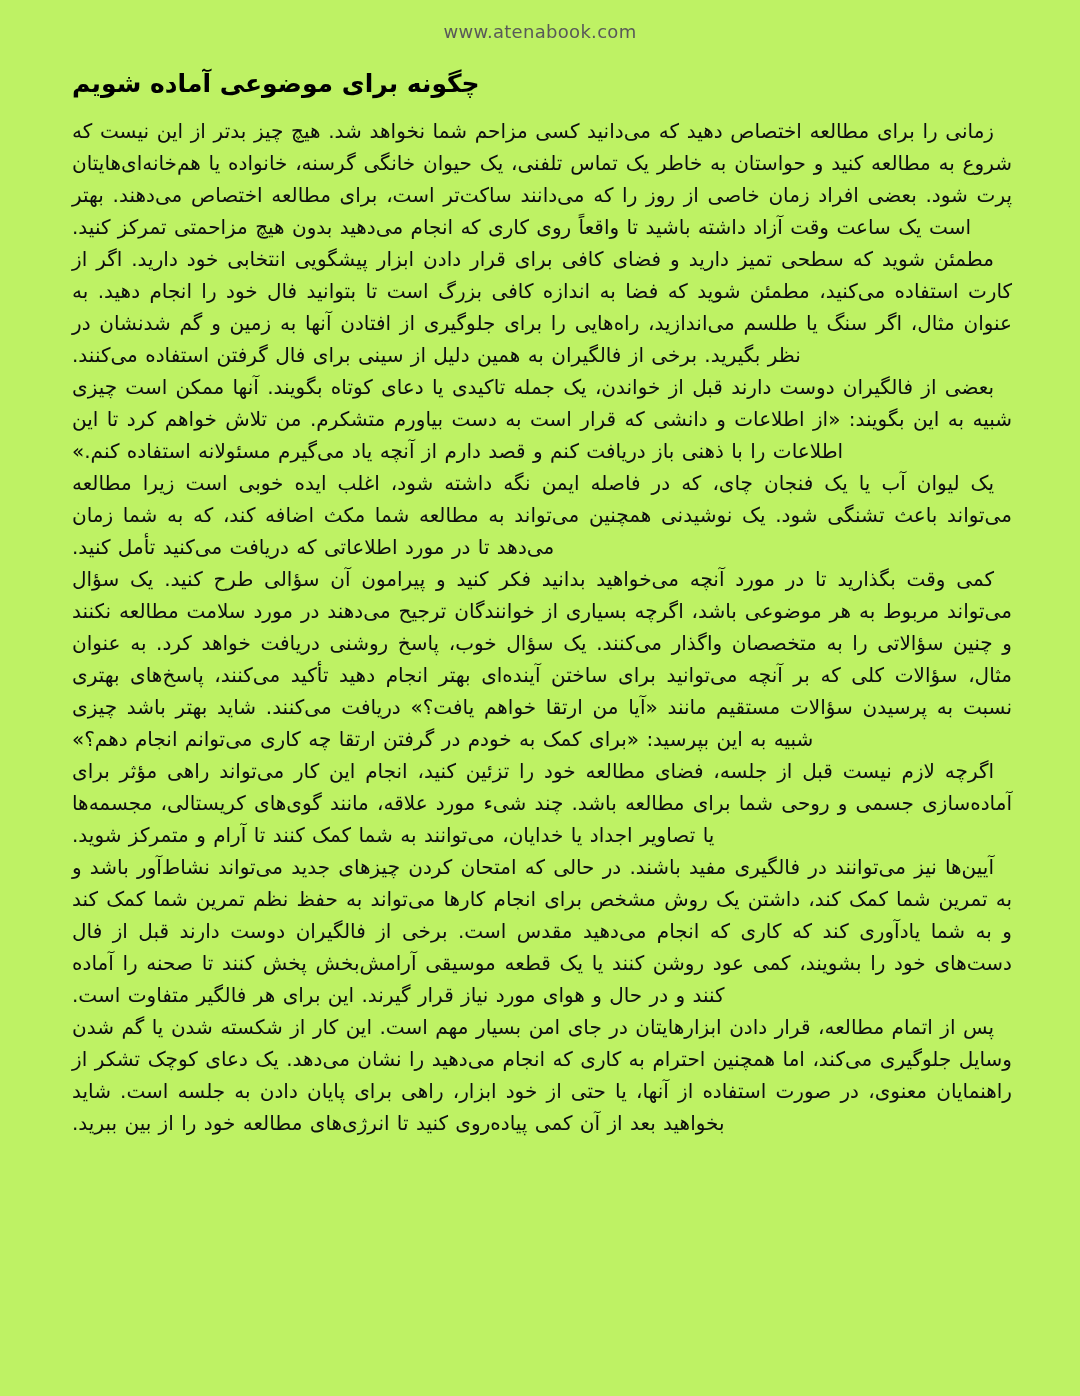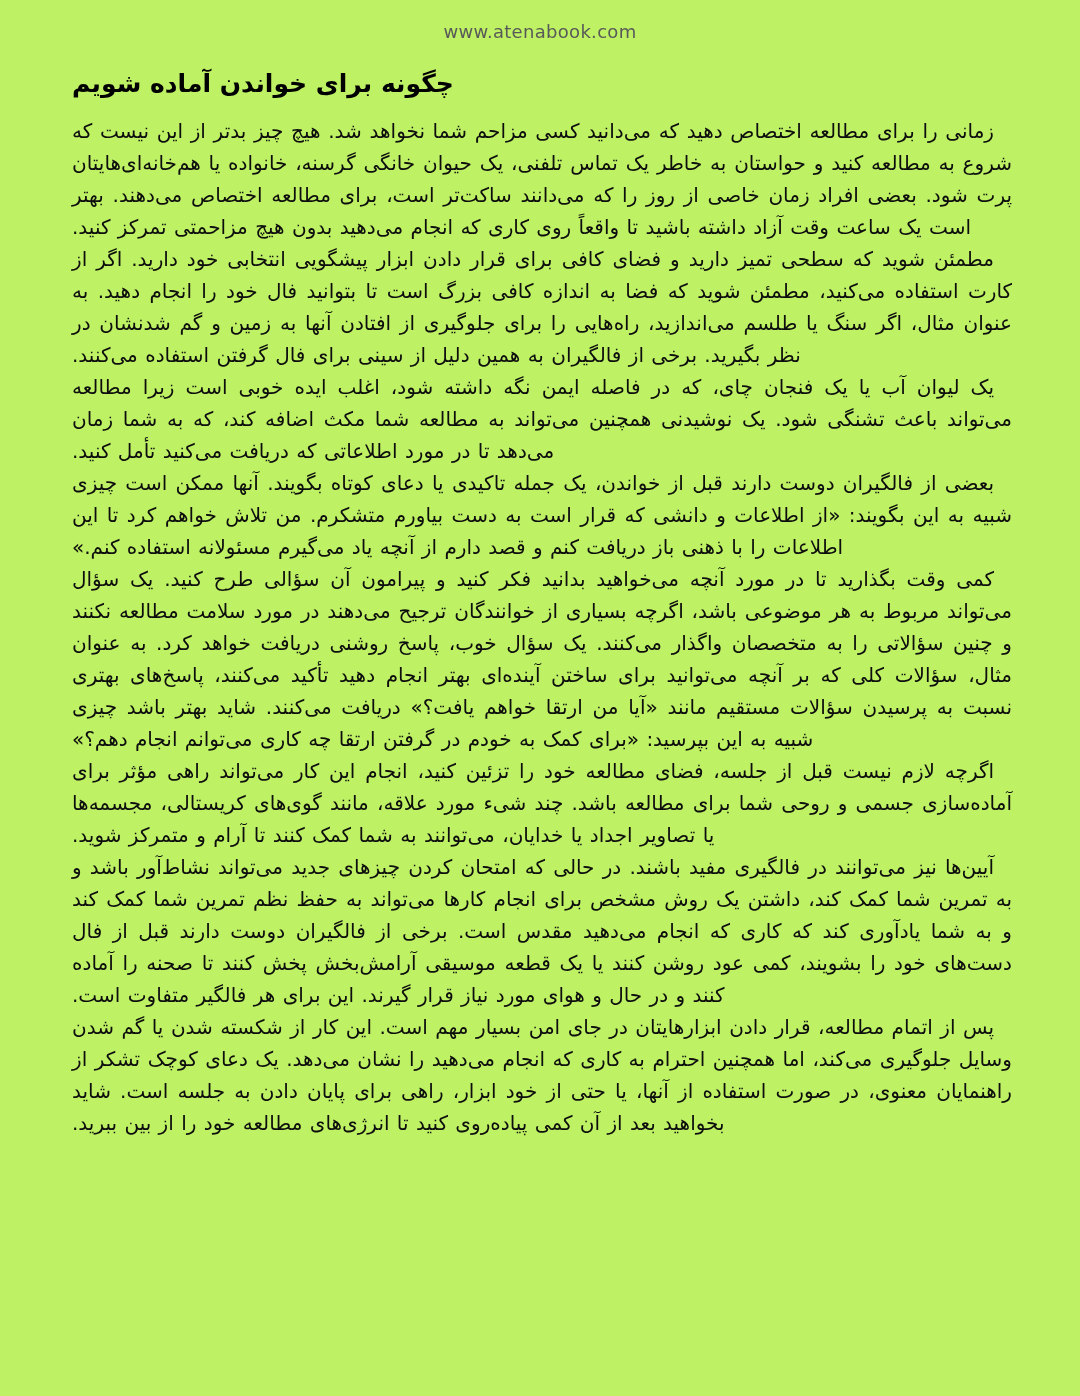--- a/index.html
+++ b/index.html
@@ -53,26 +53,26 @@
     word-spacing: 1px;
   }
 </style>
 </head>
 <body>
 
 <div class="page">
 
   <div class="site-header">www.atenabook.com</div>
 
-  <h1 class="doc-title">چگونه برای خواندن آماده شویم</h1>
+  <h1 class="doc-title">چگونه برای موضوعی آماده شویم</h1>
 
   <div class="article-body">
     <p>زمانی را برای مطالعه اختصاص دهید که می‌دانید کسی مزاحم شما نخواهد شد. هیچ چیز بدتر از این نیست که شروع به مطالعه کنید و حواستان به خاطر یک تماس تلفنی، یک حیوان خانگی گرسنه، خانواده یا هم‌خانه‌ای‌هایتان پرت شود. بعضی افراد زمان خاصی از روز را که می‌دانند ساکت‌تر است، برای مطالعه اختصاص می‌دهند. بهتر است یک ساعت وقت آزاد داشته باشید تا واقعاً روی کاری که انجام می‌دهید بدون هیچ مزاحمتی تمرکز کنید.</p>
     <p>مطمئن شوید که سطحی تمیز دارید و فضای کافی برای قرار دادن ابزار پیشگویی انتخابی خود دارید. اگر از کارت استفاده می‌کنید، مطمئن شوید که فضا به اندازه کافی بزرگ است تا بتوانید فال خود را انجام دهید. به عنوان مثال، اگر سنگ یا طلسم می‌اندازید، راه‌هایی را برای جلوگیری از افتادن آنها به زمین و گم شدنشان در نظر بگیرید. برخی از فالگیران به همین دلیل از سینی برای فال گرفتن استفاده می‌کنند.</p>
+    <p>بعضی از فالگیران دوست دارند قبل از خواندن، یک جمله تاکیدی یا دعای کوتاه بگویند. آنها ممکن است چیزی شبیه به این بگویند: «از اطلاعات و دانشی که قرار است به دست بیاورم متشکرم. من تلاش خواهم کرد تا این اطلاعات را با ذهنی باز دریافت کنم و قصد دارم از آنچه یاد می‌گیرم مسئولانه استفاده کنم.»</p>
     <p>یک لیوان آب یا یک فنجان چای، که در فاصله ایمن نگه داشته شود، اغلب ایده خوبی است زیرا مطالعه می‌تواند باعث تشنگی شود. یک نوشیدنی همچنین می‌تواند به مطالعه شما مکث اضافه کند، که به شما زمان می‌دهد تا در مورد اطلاعاتی که دریافت می‌کنید تأمل کنید.</p>
-    <p>بعضی از فالگیران دوست دارند قبل از خواندن، یک جمله تاکیدی یا دعای کوتاه بگویند. آنها ممکن است چیزی شبیه به این بگویند: «از اطلاعات و دانشی که قرار است به دست بیاورم متشکرم. من تلاش خواهم کرد تا این اطلاعات را با ذهنی باز دریافت کنم و قصد دارم از آنچه یاد می‌گیرم مسئولانه استفاده کنم.»</p>
     <p>کمی وقت بگذارید تا در مورد آنچه می‌خواهید بدانید فکر کنید و پیرامون آن سؤالی طرح کنید. یک سؤال می‌تواند مربوط به هر موضوعی باشد، اگرچه بسیاری از خوانندگان ترجیح می‌دهند در مورد سلامت مطالعه نکنند و چنین سؤالاتی را به متخصصان واگذار می‌کنند. یک سؤال خوب، پاسخ روشنی دریافت خواهد کرد. به عنوان مثال، سؤالات کلی که بر آنچه می‌توانید برای ساختن آینده‌ای بهتر انجام دهید تأکید می‌کنند، پاسخ‌های بهتری نسبت به پرسیدن سؤالات مستقیم مانند «آیا من ارتقا خواهم یافت؟» دریافت می‌کنند. شاید بهتر باشد چیزی شبیه به این بپرسید: «برای کمک به خودم در گرفتن ارتقا چه کاری می‌توانم انجام دهم؟»</p>
     <p>اگرچه لازم نیست قبل از جلسه، فضای مطالعه خود را تزئین کنید، انجام این کار می‌تواند راهی مؤثر برای آماده‌سازی جسمی و روحی شما برای مطالعه باشد. چند شیء مورد علاقه، مانند گوی‌های کریستالی، مجسمه‌ها یا تصاویر اجداد یا خدایان، می‌توانند به شما کمک کنند تا آرام و متمرکز شوید.</p>
     <p>آیین‌ها نیز می‌توانند در فالگیری مفید باشند. در حالی که امتحان کردن چیزهای جدید می‌تواند نشاط‌آور باشد و به تمرین شما کمک کند، داشتن یک روش مشخص برای انجام کارها می‌تواند به حفظ نظم تمرین شما کمک کند و به شما یادآوری کند که کاری که انجام می‌دهید مقدس است. برخی از فالگیران دوست دارند قبل از فال دست‌های خود را بشویند، کمی عود روشن کنند یا یک قطعه موسیقی آرامش‌بخش پخش کنند تا صحنه را آماده کنند و در حال و هوای مورد نیاز قرار گیرند. این برای هر فالگیر متفاوت است.</p>
     <p>پس از اتمام مطالعه، قرار دادن ابزارهایتان در جای امن بسیار مهم است. این کار از شکسته شدن یا گم شدن وسایل جلوگیری می‌کند، اما همچنین احترام به کاری که انجام می‌دهید را نشان می‌دهد. یک دعای کوچک تشکر از راهنمایان معنوی، در صورت استفاده از آنها، یا حتی از خود ابزار، راهی برای پایان دادن به جلسه است. شاید بخواهید بعد از آن کمی پیاده‌روی کنید تا انرژی‌های مطالعه خود را از بین ببرید.</p>
   </div>
 
 </div>
 
 </body></html>

